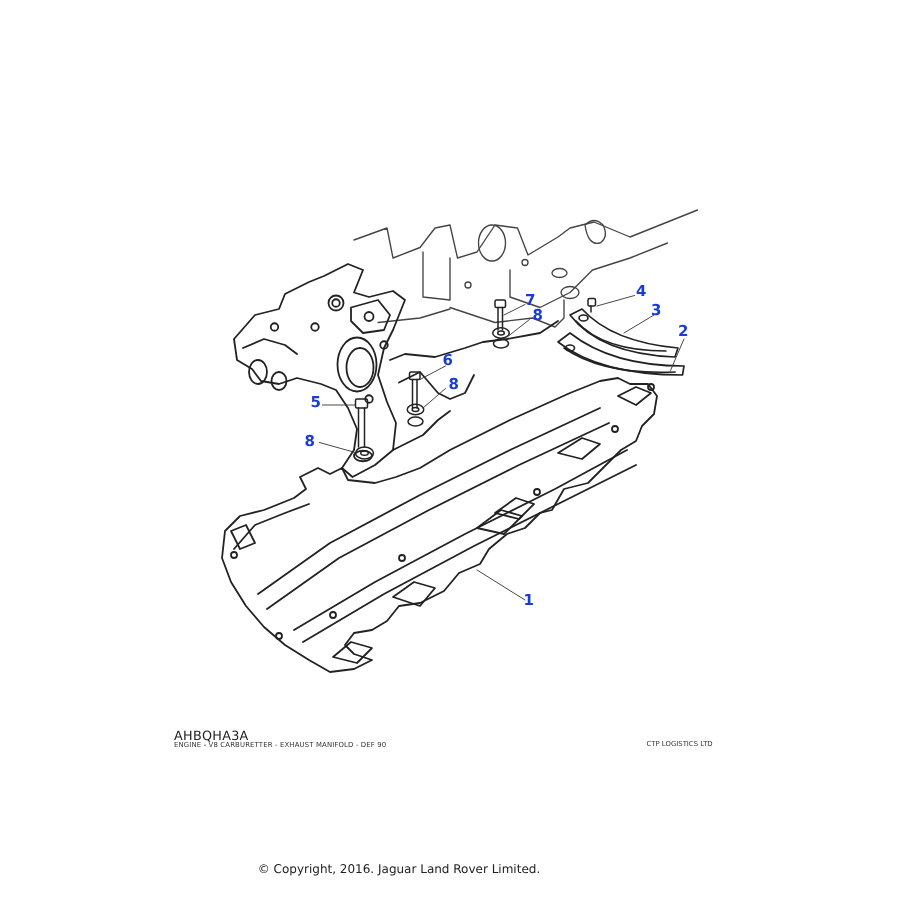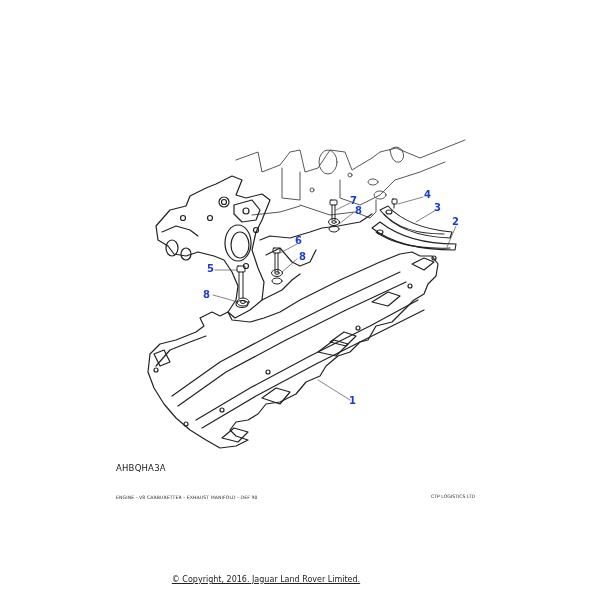--- a/index.html
+++ b/index.html
@@ -1,22 +1,22 @@
 <!DOCTYPE html>
 <html><head>
   <meta charset="utf-8">
   <style>
     html, body { margin: 0; padding: 0; background: #ffffff; }
     body { width: 600px; height: 600px; position: relative; overflow: hidden; font-family: "DejaVu Sans", sans-serif; }
     #diagram { position: absolute; left: 0; top: 0; width: 600px; height: 600px; }
     .callout { position: absolute; font-family: "DejaVu Sans", sans-serif; font-size: 10px; font-weight: bold; color: #1a3cd6; line-height: 10px; }
-    .code { position: absolute; left: 116px; top: 463px; font-size: 8.5px; color: #222; letter-spacing: 0.2px; }
+    .code { position: absolute; left: 116px; top: 486px; font-size: 8.5px; color: #222; letter-spacing: 0.2px; }
     .desc { position: absolute; left: 116px; top: 495px; font-size: 4.6px; color: #333; letter-spacing: 0.1px; }
     .supplier { position: absolute; left: 431px; top: 494px; font-size: 4.6px; color: #333; }
-    .copyright { position: absolute; left: 0; width: 532px; top: 575px; text-align: center; font-size: 8px; color: #222; text-decoration: underline; }
+    .copyright { position: absolute; left: 0; width: 532px; top: 575px; text-align: center; font-size: 8px; color: #222; }
   </style>
 </head>
 <body>
 
 <svg id="diagram" viewBox="0 0 600 600" xmlns="http://www.w3.org/2000/svg">
   <g fill="none" stroke="#222" stroke-width="1.1" stroke-linejoin="round" stroke-linecap="round">
 
     <g stroke="#444" stroke-width="0.9">
       <path d="M236 160 L258 152 L262 172 L280 165 L290 152 L300 150 L305 172 L318 168 L330 150 L345 152 L352 170 L372 158 L380 152 L396 148 L420 158 L440 150 L465 140"></path>
       <path d="M282 168 L282 198 L300 200 L300 172"></path>

